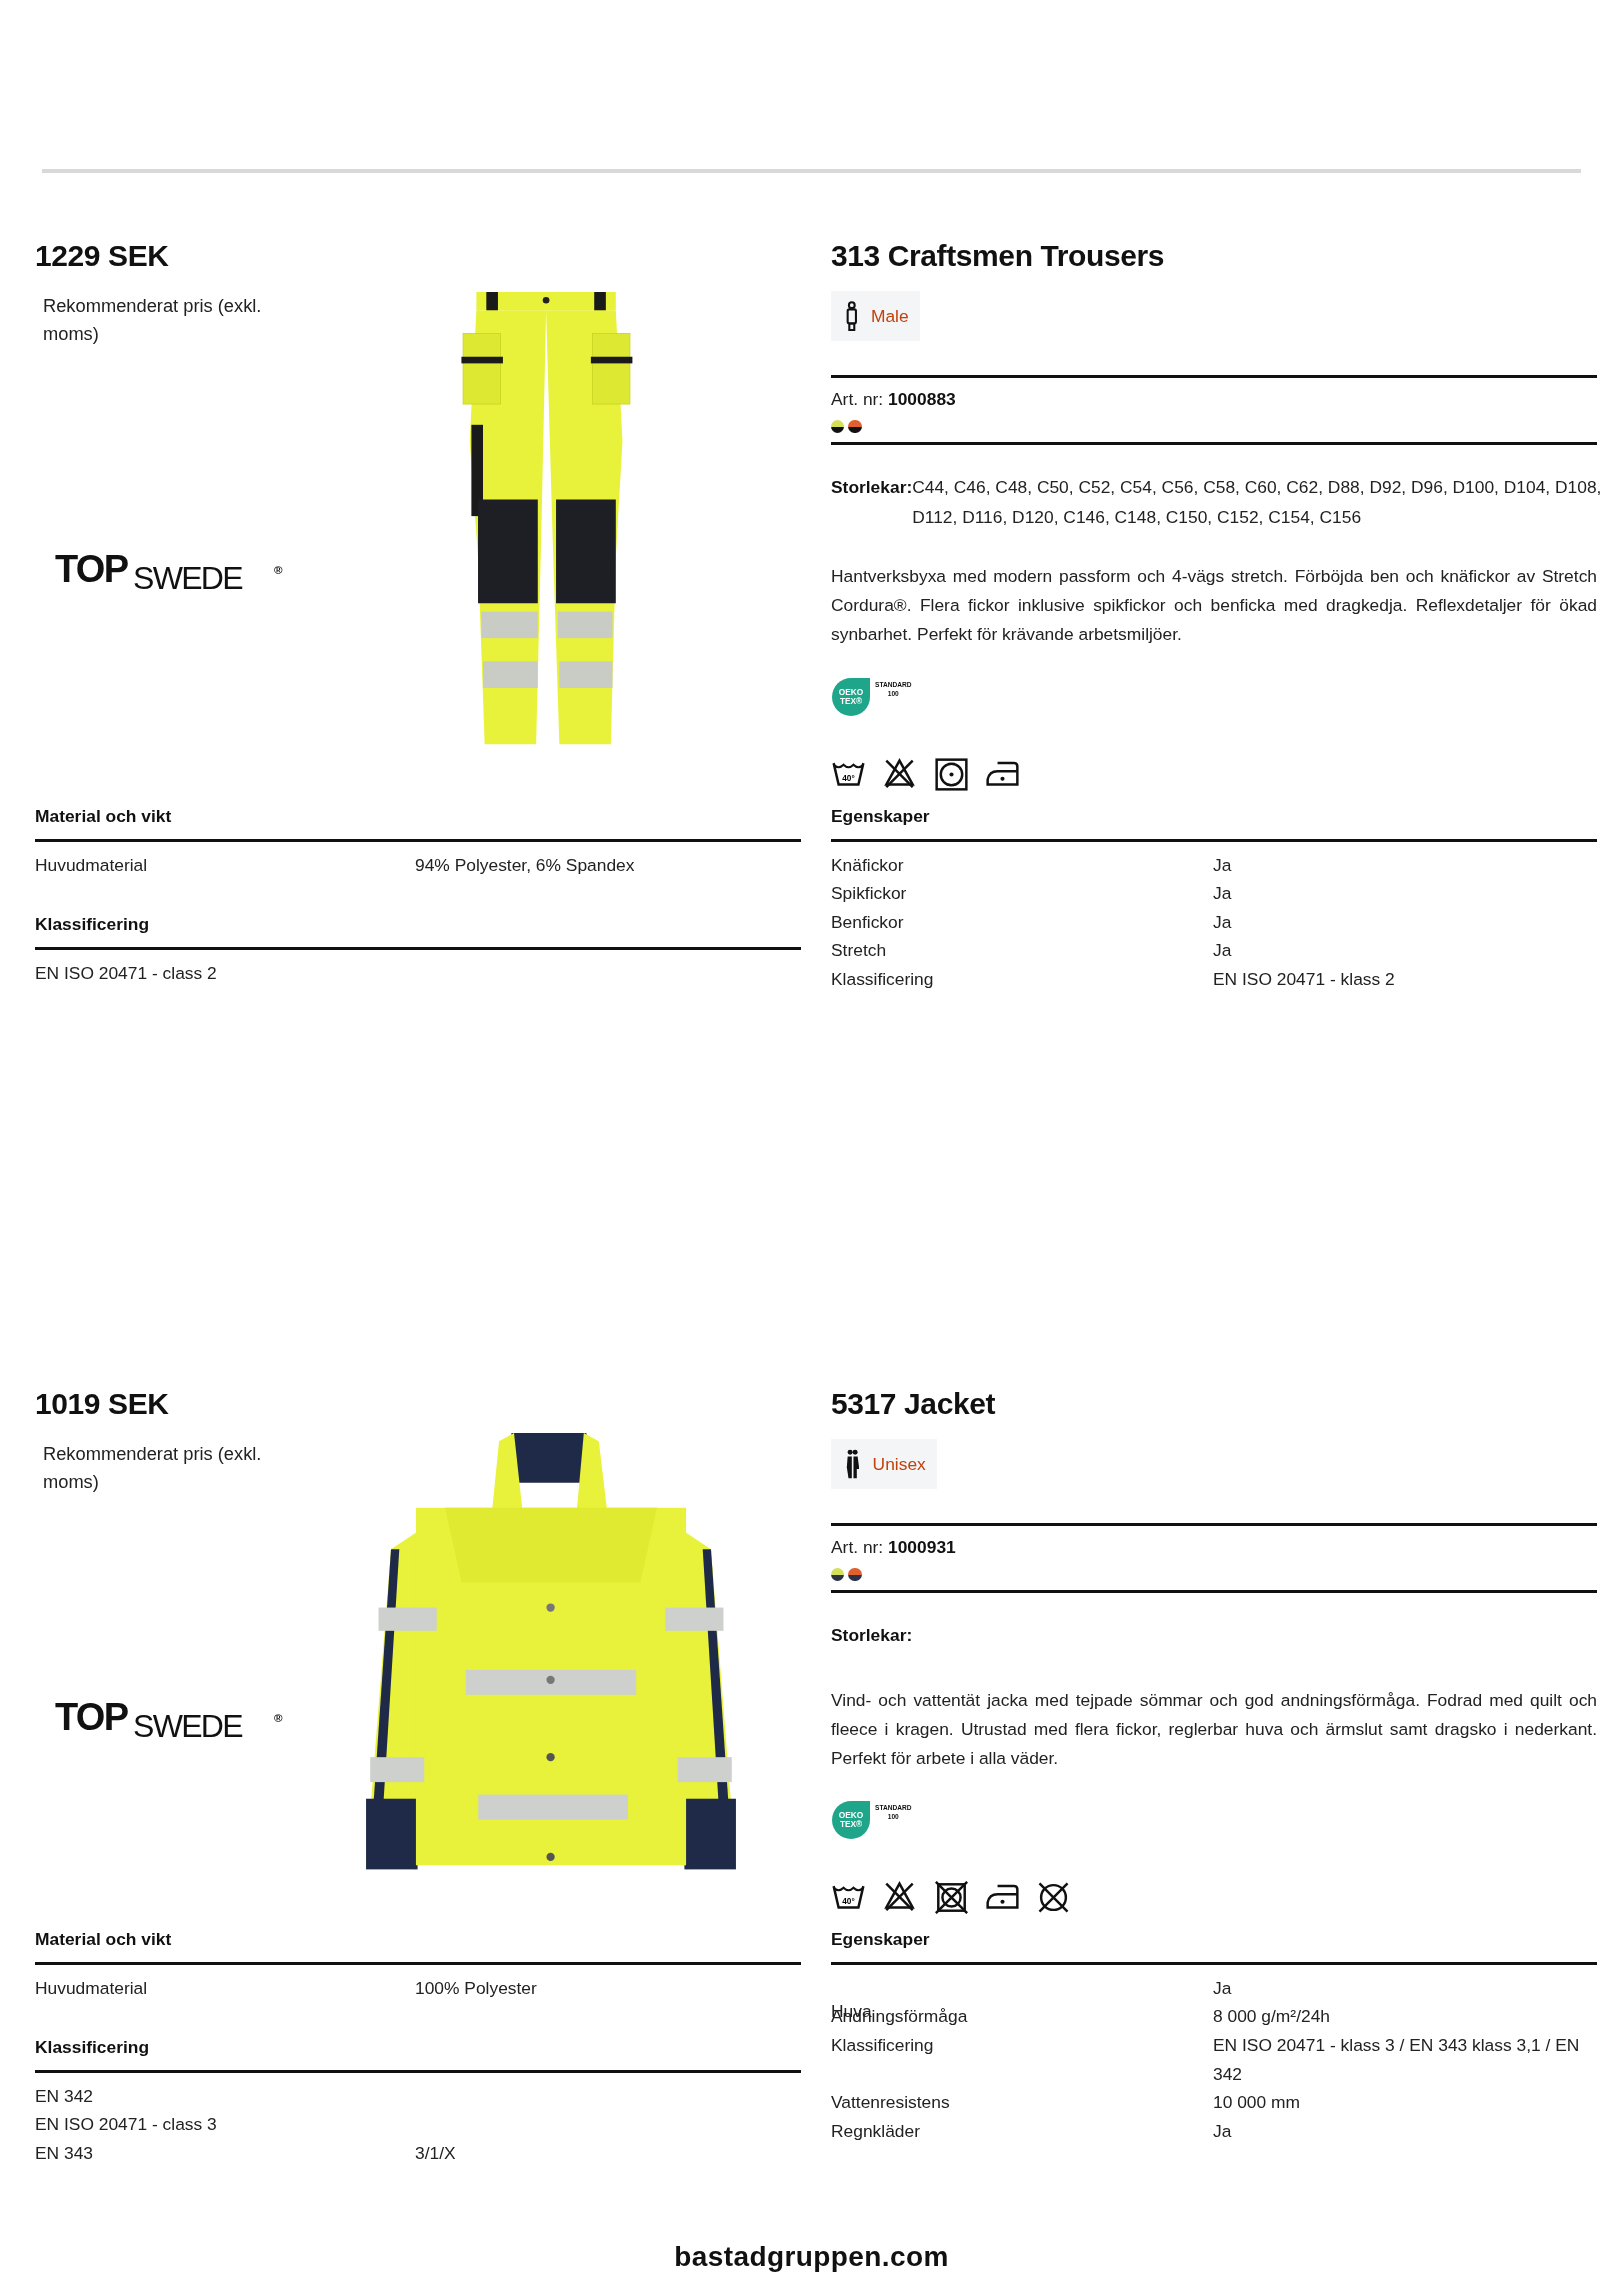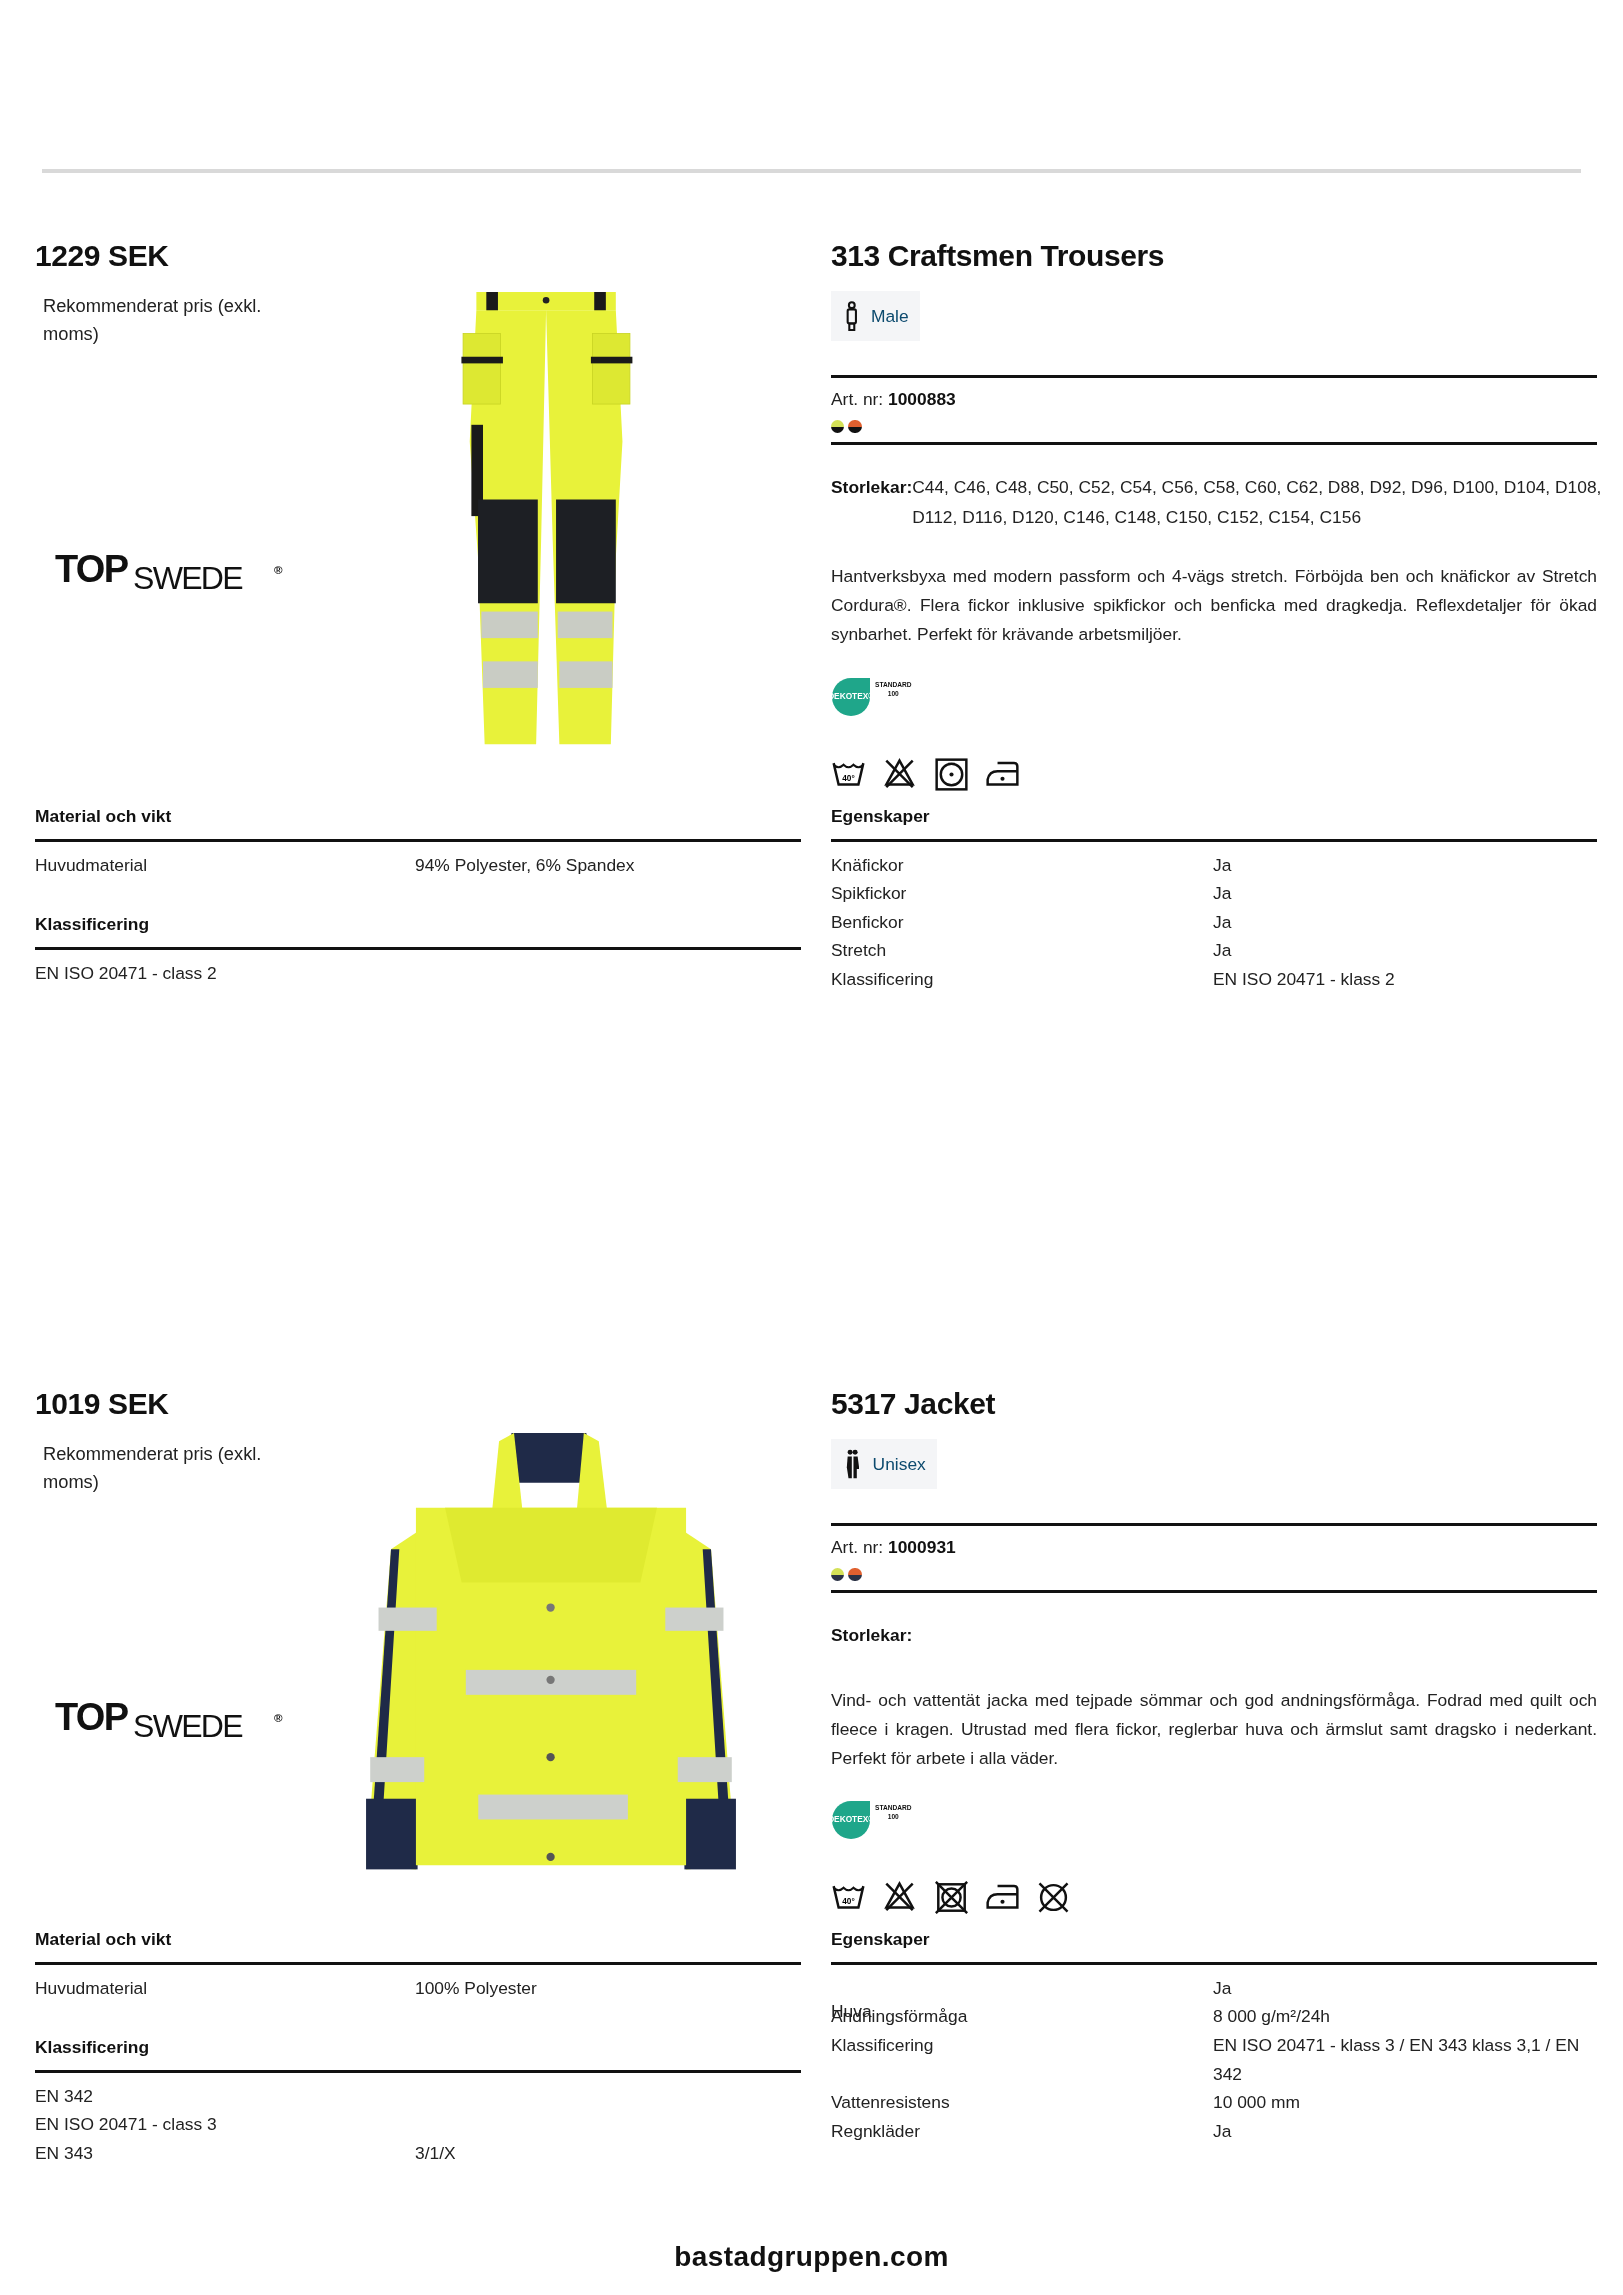--- a/index.html
+++ b/index.html
@@ -16,38 +16,38 @@
   .brand-logo { position: absolute; left: 55px; top: 548px; width: 241px; height: 58px; }
   .brand-logo .top { position: absolute; left: 0; top: 0; font-size: 38px; font-weight: bold; letter-spacing: -1.7px; }
   .brand-logo .swede { position: absolute; left: 78px; top: 11.6px; font-size: 32px; font-weight: normal; letter-spacing: -1.7px; }
   .brand-logo .reg { position: absolute; left: 219px; top: 15px; font-size: 11.6px; font-weight: bold; }
 
   .product-image { position: absolute; }
   .p1 .product-image { left: 453px; top: 292px; width: 187px; height: 459px; }
   .p2 .product-image { left: 366px; top: 285px; width: 370px; height: 453px; }
 
   .title { position: absolute; left: 831px; top: 239px; font-size: 30px; font-weight: bold; letter-spacing: -0.4px; }
-  .gender-badge { position: absolute; left: 831px; top: 291px; height: 50px; padding: 0 11.6px 0 15px; background: #f4f5f7; display: flex; align-items: center; gap: 13.3px; font-size: 17.4px; color: #0c4a6e; }
+  .gender-badge { position: absolute; left: 831px; top: 291px; height: 50px; padding: 0 11.6px 0 15px; background: #f4f5f7; display: flex; align-items: center; gap: 13.3px; font-size: 17.4px; color: #c2410c; }
   .gender-badge svg { display: block; }
   .rule { position: absolute; left: 831px; width: 766px; height: 3.3px; background: #111; }
   .rule-left { position: absolute; left: 35px; width: 766px; height: 3.3px; background: #111; }
   .art { position: absolute; left: 831px; top: 389px; font-size: 17.4px; color: #222; }
   .art b { font-weight: bold; color: #111; }
   .swatches { position: absolute; left: 831px; top: 420px; display: flex; gap: 4.2px; }
   .swatch { width: 13.3px; height: 13.3px; border-radius: 50%; overflow: hidden; position: relative; }
   .swatch .up { position: absolute; left: 0; top: 0; width: 13.3px; height: 6.6px; }
   .swatch .down { position: absolute; left: 0; top: 6.6px; width: 13.3px; height: 6.6px; }
 
   .sizes { position: absolute; left: 831px; font-size: 17.4px; line-height: 30px; color: #222; display: flex; width: 773px; }
   .sizes .label { font-weight: bold; color: #111; white-space: nowrap; }
   .sizes .values { flex: 1; }
   .description { position: absolute; left: 831px; width: 766px; font-size: 17.4px; line-height: 29px; color: #222; text-align: justify; }
 
   .oeko { position: absolute; left: 832px; display: flex; align-items: flex-start; gap: 5px; }
-  .oeko .leaf { width: 38px; height: 38px; background: #1fa68a; border-radius: 50% 0 50% 50%; color: #fff; font-size: 8.3px; font-weight: bold; display: flex; flex-direction: row; align-items: center; justify-content: center; line-height: 9.1px; }
+  .oeko .leaf { width: 38px; height: 38px; background: #1fa68a; border-radius: 50% 0 50% 50%; color: #fff; font-size: 8.3px; font-weight: bold; display: flex; flex-direction: column; align-items: center; justify-content: center; line-height: 9.1px; }
   .oeko .txt { font-size: 6.6px; font-weight: bold; text-align: center; line-height: 8.3px; padding-top: 3.3px; }
 
   .care-icons { position: absolute; left: 832px; display: flex; gap: 18.3px; }
   .care-icons svg { display: block; }
 
   .section-heading { position: absolute; font-size: 17.4px; font-weight: bold; color: #111; }
   .row { position: absolute; font-size: 17.4px; line-height: 29px; color: #222; }
 </style>
 </head>
 <body>

